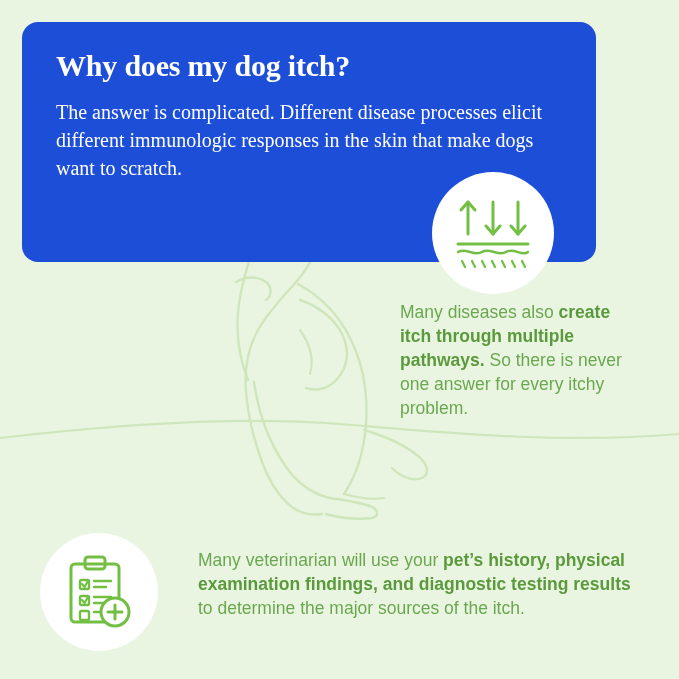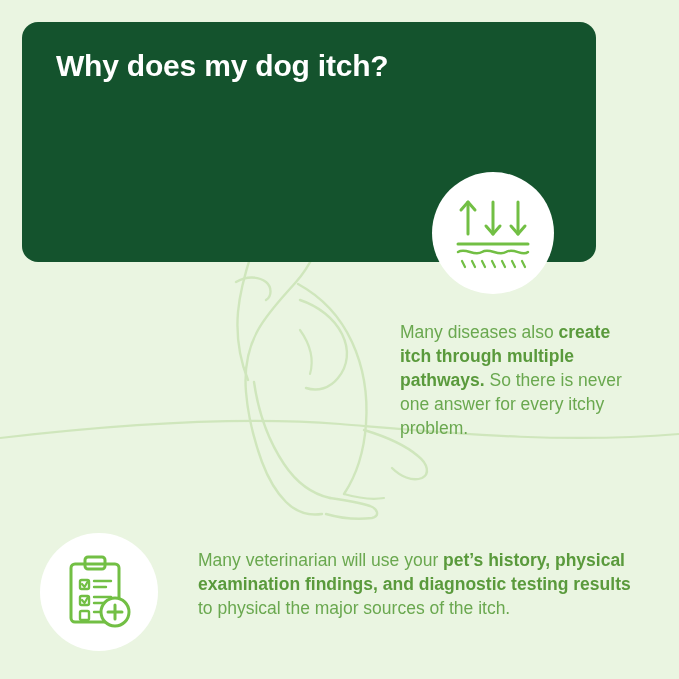--- a/index.html
+++ b/index.html
@@ -29,24 +29,25 @@
     height: 679px;
     pointer-events: none;
   }
   
   .header-card {
     position: absolute;
     left: 22px;
     top: 22px;
     width: 574px;
     height: 240px;
-    background: #14532d;
+    background: #1d4ed8;
     border-radius: 16px;
     box-sizing: border-box;
     padding: 26px 34px 0 34px;
+    font-family: Liberation Serif, serif;
   }
   .header-title {
     color: #ffffff;
     font-size: 30px;
     font-weight: bold;
     line-height: 36px;
     margin: 0 0 14px 0;
     letter-spacing: -0.2px;
   }
   .header-body {
@@ -83,21 +84,21 @@
     color: #6aa84f;
     font-size: 17.5px;
     line-height: 24px;
   }
   .para b {
     color: #5a9a3c;
     font-weight: bold;
   }
   #para-pathways {
     left: 400px;
-    top: 320px;
+    top: 300px;
     width: 232px;
   }
   #para-vet {
     left: 198px;
     top: 548px;
     width: 440px;
   }
   .tspan-reg { font-weight: normal; }
 </style>
 </head>
@@ -146,20 +147,21 @@
 
     <path d="M364 430 C 384 436, 404 444, 418 456 C 428 464, 430 474, 422 478
              C 412 482, 400 476, 392 468" fill="none" stroke="#cfe6bc" stroke-width="2.4" stroke-linecap="round"></path>
 
     <path d="M344 494 C 358 498, 372 500, 384 498" fill="none" stroke="#cfe6bc" stroke-width="2.2" stroke-linecap="round"></path>
     <path d="M300 330 C 310 344, 314 360, 310 374" fill="none" stroke="#cfe6bc" stroke-width="2.2" stroke-linecap="round"></path>
   </svg>
 
   <div class="header-card">
     <h1 class="header-title">Why does my dog itch?</h1>
+    <p class="header-body">The answer is complicated. Different disease processes elicit different immunologic responses in the skin that make dogs want to scratch.</p>
   </div>
 
   <div class="circle-badge" id="badge-skin">
     <svg width="78" height="74" viewBox="0 0 78 74" xmlns="http://www.w3.org/2000/svg">
 
       <g stroke="#72bf44" stroke-width="3" fill="none" stroke-linecap="round" stroke-linejoin="round">
         <line x1="14" y1="38" x2="14" y2="6"></line>
         <polyline points="7,14 14,6 21,14"></polyline>
 
         <line x1="39" y1="6" x2="39" y2="38"></line>
@@ -201,16 +203,16 @@
         <line x1="45" y1="58" x2="59" y2="58"></line>
       </g>
     </svg>
   </div>
 
   <div class="para" id="para-pathways">
     <span class="tspan-reg">Many diseases also </span><b>create itch through multiple pathways.</b><span class="tspan-reg"> So there is never one answer for every itchy problem.</span>
   </div>
 
   <div class="para" id="para-vet">
-    <span class="tspan-reg">Many veterinarian will use your </span><b>pet’s history, physical examination findings, and diagnostic testing results</b><span class="tspan-reg"> to physical the major sources of the itch.</span>
+    <span class="tspan-reg">Many veterinarian will use your </span><b>pet’s history, physical examination findings, and diagnostic testing results</b><span class="tspan-reg"> to determine the major sources of the itch.</span>
   </div>
 
 </div>
 
 </body></html>

